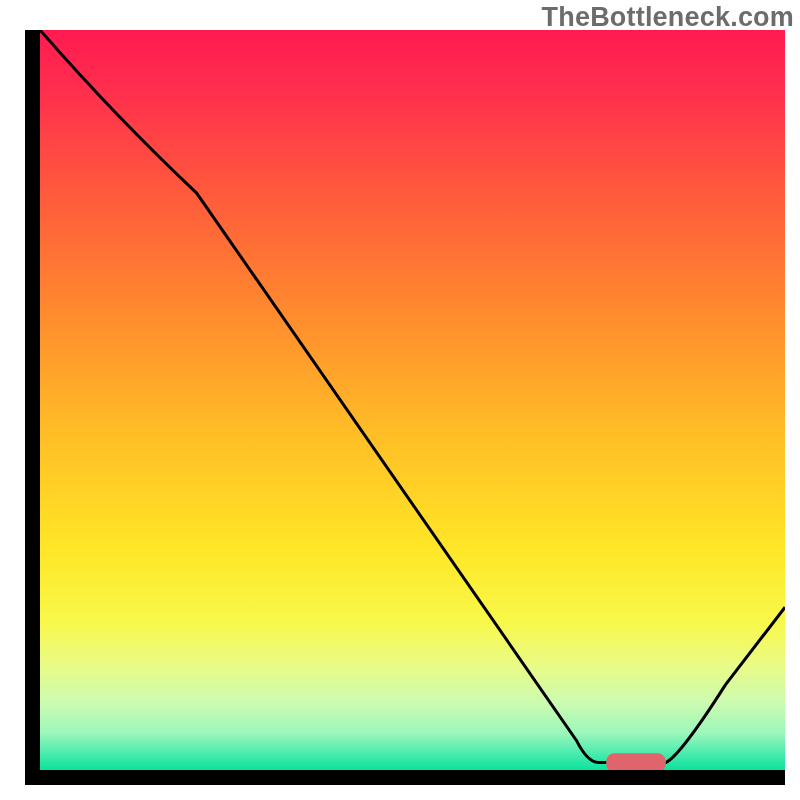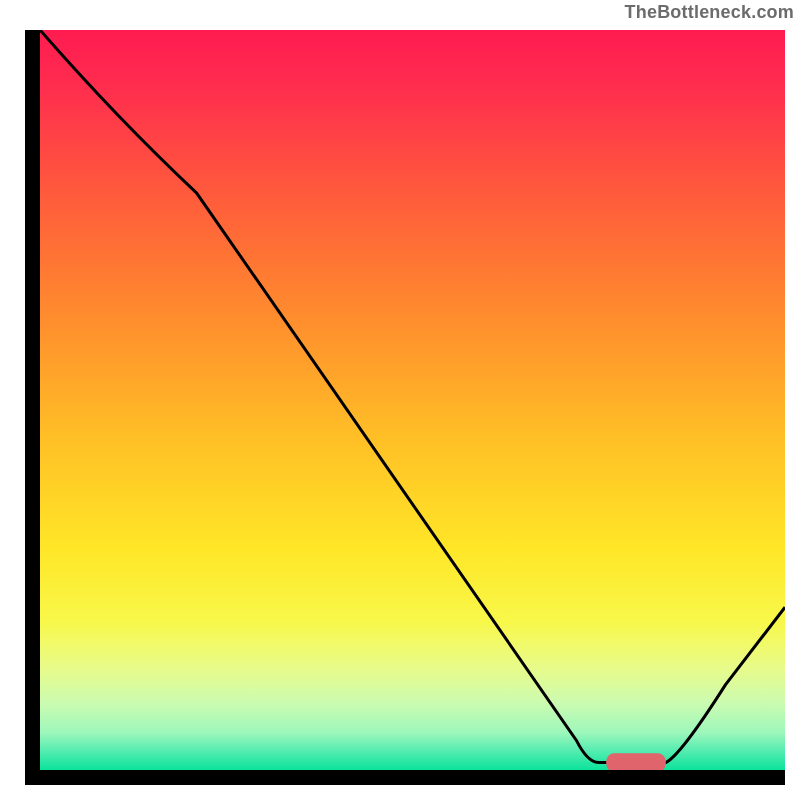--- a/index.html
+++ b/index.html
@@ -12,21 +12,21 @@
   }
   .container {
     position: relative;
     width: 800px;
     height: 800px;
   }
   .watermark {
     position: absolute;
     top: 2px;
     right: 6px;
-    font-size: 18px;
+    font-size: 27px;
     font-weight: 600;
     color: #6c6c6c;
     z-index: 4;
     letter-spacing: 0.2px;
   }
   .border-bottom, .border-left {
     position: absolute;
     background: #000000;
     z-index: 3;
   }

